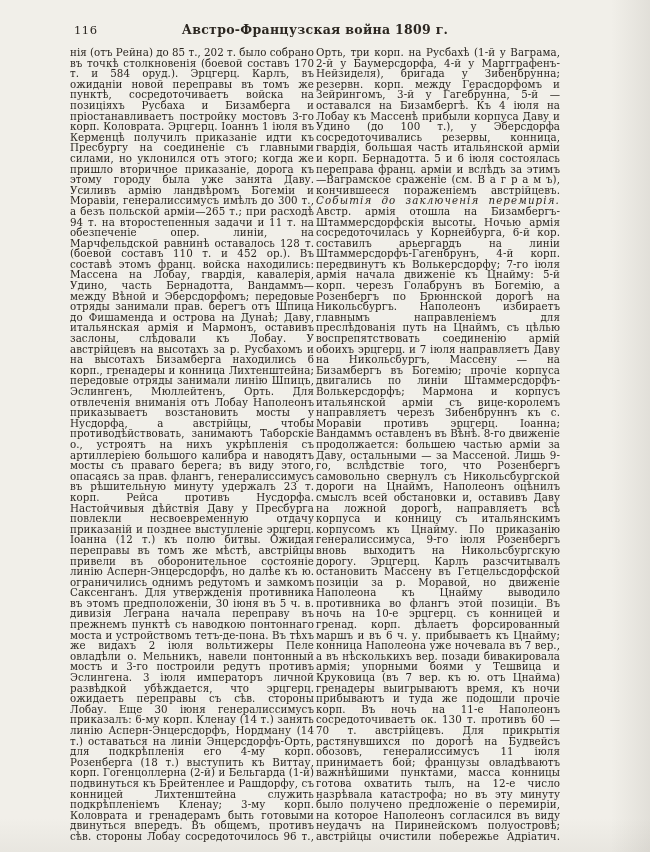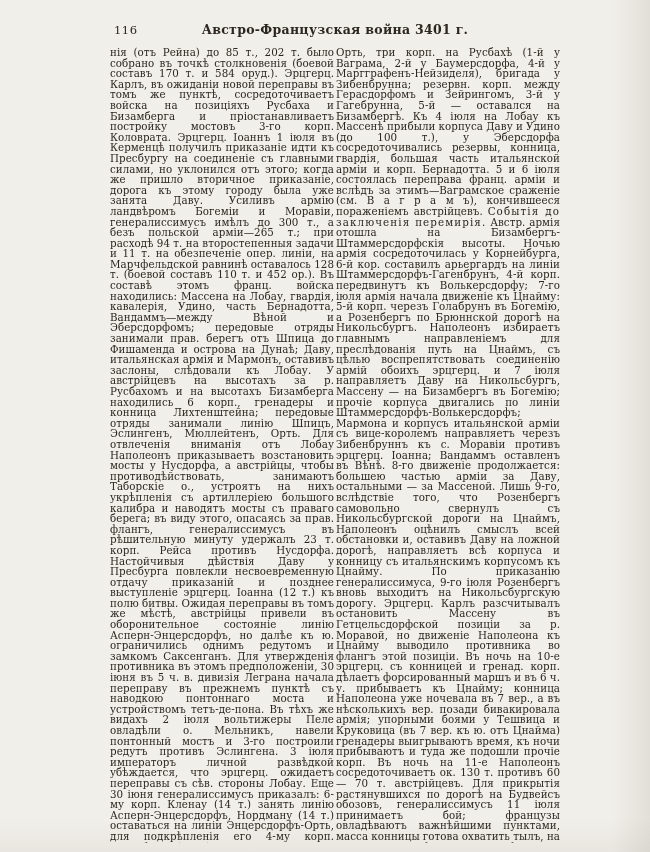--- a/index.html
+++ b/index.html
@@ -14,21 +14,21 @@
     background:
       linear-gradient(to right, rgba(0,0,0,0) 94%, rgba(90,85,75,0.10) 100%),
       linear-gradient(to bottom, rgba(0,0,0,0) 96%, rgba(90,85,75,0.06) 100%),
       #f1efe9;
     color: #2b2620;
   }
   .page {
     box-sizing: border-box;
     width: 582px;
     height: 852px;
-    padding: 22px 22px 8px 110px;
+    padding: 22px 22px 8px 70px;
   }
   .page-header {
     position: relative;
     height: 18px;
     margin-bottom: 7px;
   }
   .page-number {
     position: absolute;
     left: 4px;
     top: 1px;
@@ -54,31 +54,32 @@
     min-width: 0;
     font-size: 10.3px;
     line-height: 10.6px;
     text-align: justify;
     letter-spacing: 0.05px;
     word-spacing: -0.2px;
     overflow: hidden;
     hyphens: auto;
   }
   .inline-heading {
+    font-style: italic;
     letter-spacing: 1.1px;
   }
 </style>
 </head>
 <body>
 
 <div class="page">
 
   <div class="page-header">
     <span class="page-number">116</span>
-    <span class="running-title">Австро-Французская война 3401 г.</span>
+    <span class="running-title">Австро-Французская война 1809 г.</span>
   </div>
 
   <div class="columns">
 
     <div class="column">нія (отъ Рейна) до 85 т., 202 т. было собрано въ точкѣ столкновенія (боевой составъ 170 т. и 584 оруд.). Эрцгерц. Карлъ, въ ожиданіи новой переправы въ томъ же пунктѣ, сосредоточиваетъ войска на позиціяхъ Русбаха и Бизамберга и пріостанавливаетъ постройку мостовъ 3-го корп. Коловрата. Эрцгерц. Іоаннъ 1 іюля въ Керменцѣ получилъ приказаніе идти къ Пресбургу на соединеніе съ главными силами, но уклонился отъ этого; когда же пришло вторичное приказаніе, дорога къ этому городу была уже занята Даву. Усиливъ армію ландвѣромъ Богеміи и Моравіи, генералиссимусъ имѣлъ до 300 т., а безъ польской арміи—265 т.; при расходѣ 94 т. на второстепенныя задачи и 11 т. на обезпеченіе опер. линіи, на Марчфельдской равнинѣ оставалось 128 т. (боевой составъ 110 т. и 452 ор.). Въ составѣ этомъ франц. войска находились: Массена на Лобау, гвардія, кавалерія, Удино, часть Бернадотта, Вандаммъ—между Вѣной и Эберсдорфомъ; передовые отряды занимали прав. берегъ отъ Шпица до Фишаменда и острова на Дунаѣ; Даву, итальянская армія и Мармонъ, оставивъ заслоны, слѣдовали къ Лобау. У австрійцевъ на высотахъ за р. Русбахомъ и на высотахъ Бизамберга находились 6 корп., гренадеры и конница Лихтенштейна; передовые отряды занимали линію Шпицъ, Эслингенъ, Мюллейтенъ, Орть. Для отвлеченія вниманія отъ Лобау Наполеонъ приказываетъ возстановить мосты у Нусдорфа, а австрійцы, чтобы противодѣйствовать, занимаютъ Таборскіе о., устроятъ на нихъ укрѣпленія съ артиллеріею большого калибра и наводятъ мосты съ праваго берега; въ виду этого, опасаясь за прав. флангъ, генералиссимусъ въ рѣшительную минуту удержалъ 23 т. корп. Рейса противъ Нусдорфа. Настойчивыя дѣйствія Даву у Пресбурга повлекли несвоевременную отдачу приказаній и позднее выступленіе эрцгерц. Іоанна (12 т.) къ полю битвы. Ожидая переправы въ томъ же мѣстѣ, австрійцы привели въ оборонительное состояніе линію Асперн-Энцерсдорфъ, но далѣе къ ю. ограничились однимъ редутомъ и замкомъ Саксенганъ. Для утвержденія противника въ этомъ предположеніи, 30 іюня въ 5 ч. в. дивизія Леграна начала переправу въ прежнемъ пунктѣ съ наводкою понтоннаго моста и устройствомъ тетъ-де-пона. Въ тѣхъ же видахъ 2 іюля вольтижеры Пеле овладѣли о. Мельникъ, навели понтонный мостъ и 3-го построили редутъ противъ Эслингена. 3 іюля императоръ личной развѣдкой убѣждается, что эрцгерц. ожидаетъ переправы съ сѣв. стороны Лобау. Еще 30 іюня генералиссимусъ приказалъ: 6-му корп. Кленау (14 т.) занять линію Асперн-Энцерсдорфъ, Нордману (14 т.) оставаться на линіи Энцерсдорфъ-Орть, для подкрѣпленія его 4-му корп. Розенберга (18 т.) выступить къ Виттау, корп. Гогенцоллерна (2-й) и Бельгарда (1-й) подвинуться къ Брейтенлее и Рашдорфу, съ конницей Лихтенштейна служить подкрѣпленіемъ Кленау; 3-му корп. Коловрата и гренадерамъ быть готовыми двинуться впередъ. Въ общемъ, противъ сѣв. стороны Лобау сосредоточилось 96 т., противъ вост.—32 т. 3 іюля эрцгерц. рѣшилъ отойти на тыловыя позиціи, чтобы встрѣтить противника на Русбахѣ, а прав. крыломъ маневрировать на его сообщенія. Въ ночь на 4-е авангарды Кленау и Нордмана занимали линію Шпаделау и Асперн-Эслингенъ-Энцерсдорфъ-Мюллейтенъ-</div>
 
     <div class="column"><span>Орть, три корп. на Русбахѣ (1-й у Ваграма, 2-й у Баумерсдорфа, 4-й у Маргграфенъ-Нейзиделя), бригада у Зибенбрунна; резервн. корп. между Герасдорфомъ и Зейрингомъ, 3-й у Гагебрунна, 5-й — оставался на Бизамбергѣ. Къ 4 іюля на Лобау къ Массенѣ прибыли корпуса Даву и Удино (до 100 т.), у Эберсдорфа сосредоточивались резервы, конница, гвардія, большая часть итальянской арміи и корп. Бернадотта. 5 и 6 іюля состоялась переправа франц. арміи и вслѣдъ за этимъ—Ваграмское сраженіе (см. В а г р а м ъ), кончившееся пораженіемъ австрійцевъ. </span><span class="inline-heading">Событія до заключенія перемирія.</span><span> Австр. армія отошла на Бизамбергъ-Штаммерсдорфскія высоты. Ночью армія сосредоточилась у Корнейбурга, 6-й кор. составилъ арьергардъ на линіи Штаммерсдорфъ-Гагенбрунъ, 4-й корп. передвинутъ къ Волькерсдорфу; 7-го іюля армія начала движеніе къ Цнайму: 5-й корп. черезъ Голабрунъ въ Богемію, а Розенбергъ по Брюннской дорогѣ на Никольсбургъ. Наполеонъ избираетъ главнымъ направленіемъ для преслѣдованія путь на Цнаймъ, съ цѣлью воспрепятствовать соединенію армій обоихъ эрцгерц. и 7 іюля направляетъ Даву на Никольсбургъ, Массену — на Бизамбергъ въ Богемію; прочіе корпуса двигались по линіи Штаммерсдорфъ-Волькерсдорфъ; Мармона и корпусъ итальянской арміи съ вице-королемъ направляетъ черезъ Зибенбруннъ къ с. Моравіи противъ эрцгерц. Іоанна; Вандаммъ оставленъ въ Вѣнѣ. 8-го движеніе продолжается: большею частью арміи за Даву, остальными — за Массеной. Лишь 9-го, вслѣдствіе того, что Розенбергъ самовольно свернулъ съ Никольсбургской дороги на Цнаймъ, Наполеонъ оцѣнилъ смыслъ всей обстановки и, оставивъ Даву на ложной дорогѣ, направляетъ всѣ корпуса и конницу съ итальянскимъ корпусомъ къ Цнайму. По приказанію генералиссимуса, 9-го іюля Розенбергъ вновь выходитъ на Никольсбургскую дорогу. Эрцгерц. Карлъ разсчитывалъ остановить Массену въ Гетцельсдорфской позиціи за р. Моравой, но движеніе Наполеона къ Цнайму выводило противника во флангъ этой позиціи. Въ ночь на 10-е эрцгерц. съ конницей и гренад. корп. дѣлаетъ форсированный маршъ и въ 6 ч. у. прибываетъ къ Цнайму; конница Наполеона уже ночевала въ 7 вер., а въ нѣсколькихъ вер. позади бивакировала армія; упорными боями у Тешвица и Круковица (въ 7 вер. къ ю. отъ Цнайма) гренадеры выигрываютъ время, къ ночи прибываютъ и туда же подошли прочіе корп. Въ ночь на 11-е Наполеонъ сосредоточиваетъ ок. 130 т. противъ 60 — 70 т. австрійцевъ. Для прикрытія растянувшихся по дорогѣ на Будвейсъ обозовъ, генералиссимусъ 11 іюля принимаетъ бой; французы овладѣваютъ важнѣйшими пунктами, масса конницы готова охватить тылъ, на 12-е число назрѣвала катастрофа; но въ эту минуту было получено предложеніе о перемиріи, на которое Наполеонъ согласился въ виду неудачъ на Пиринейскомъ полуостровѣ; австрійцы очистили побережье Адріатич. м., дол. Инна, часть Моравіи и Венгріи съ Брюнномъ, Пресбургомъ, Раабомъ, Тироль и Форарльбергъ; въ герцогствѣ Варшавскомъ войска оставались на занятыхъ положеніяхъ. Остатки арміи генералиссимуса, потерявшей съ 3 по 12 іюля 46 т., отходятъ вглубь Богеміи, а затѣмъ къ Ольмюцу. 14 окт. по Шёнбрунскому миру Австрія потеряла 2 т. кв. м. съ 4¼ м. насел., уплатила 75 милл. гульденовъ контрибуціи, не-</span></div>
 
   </div>
 

